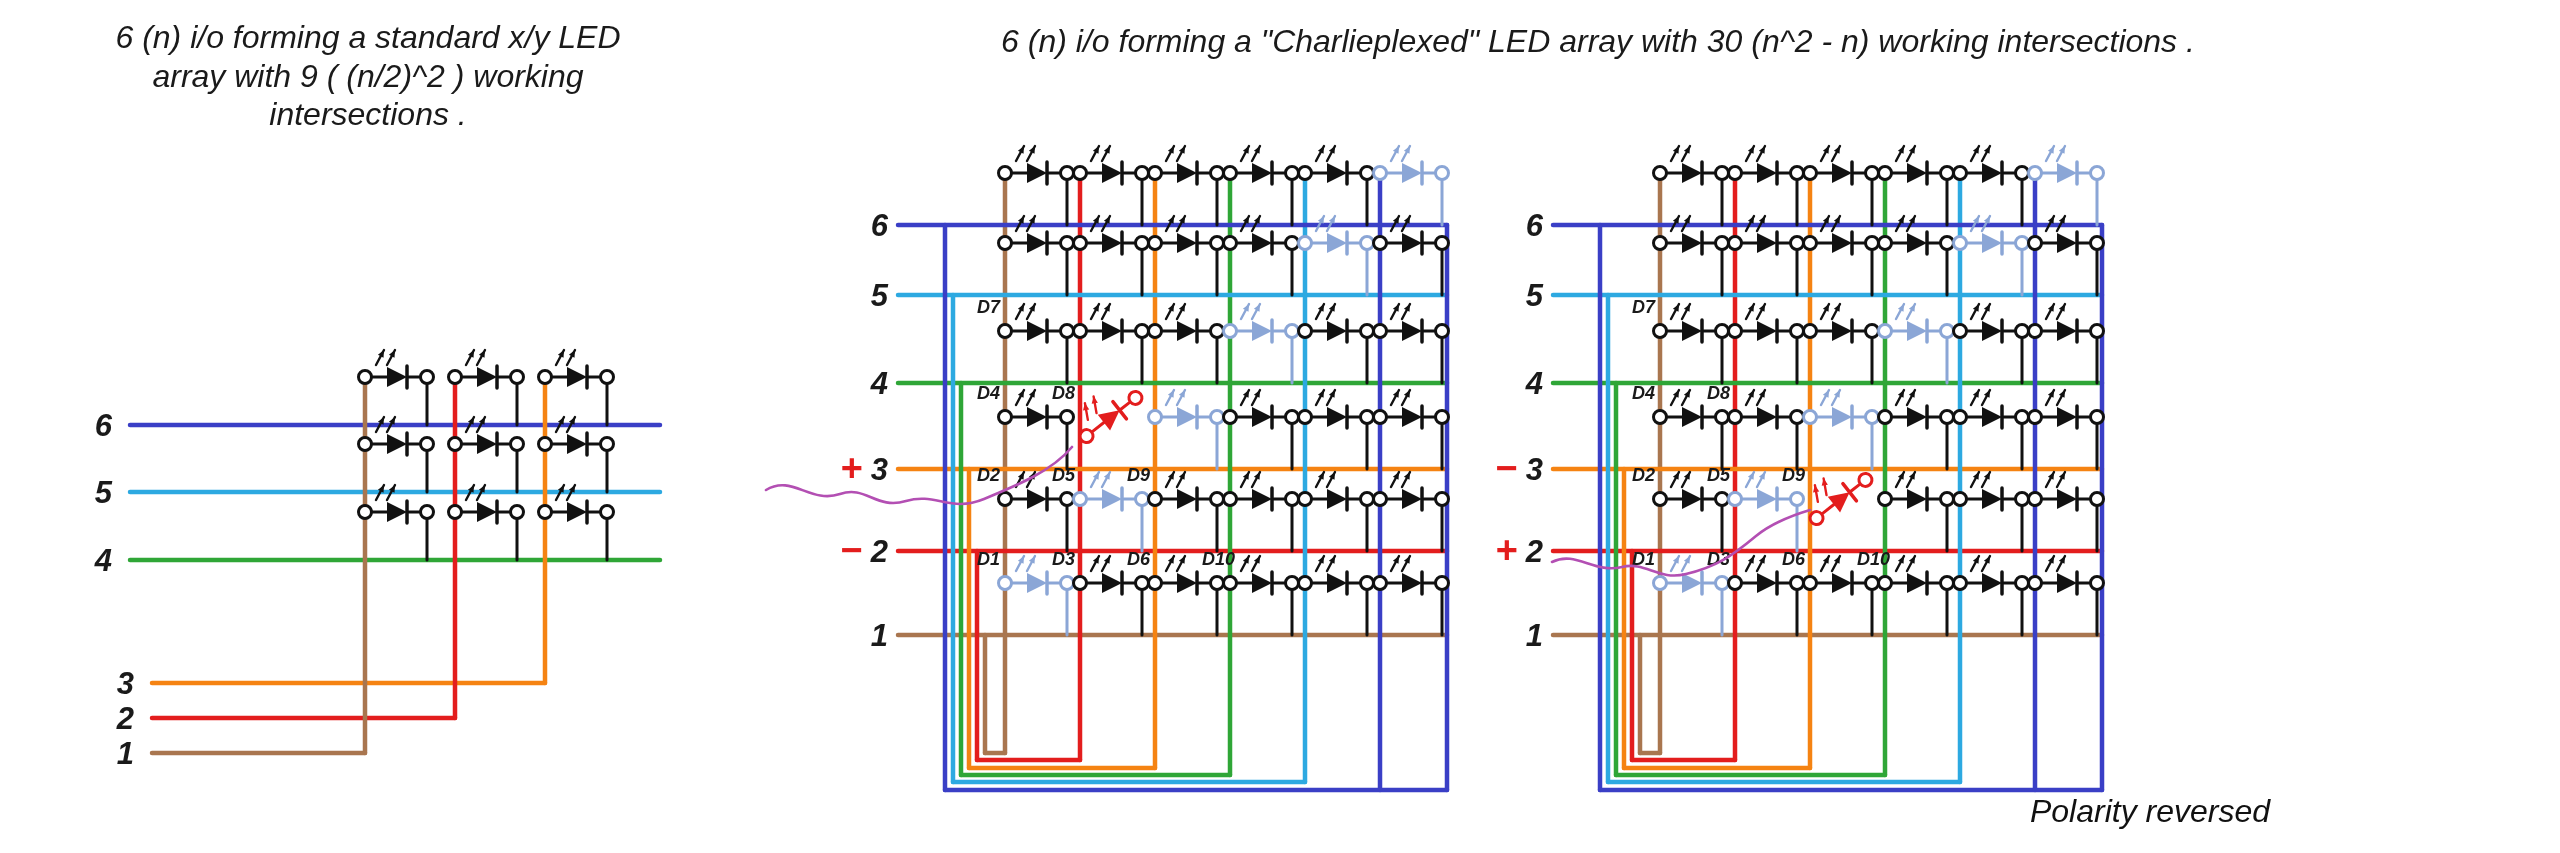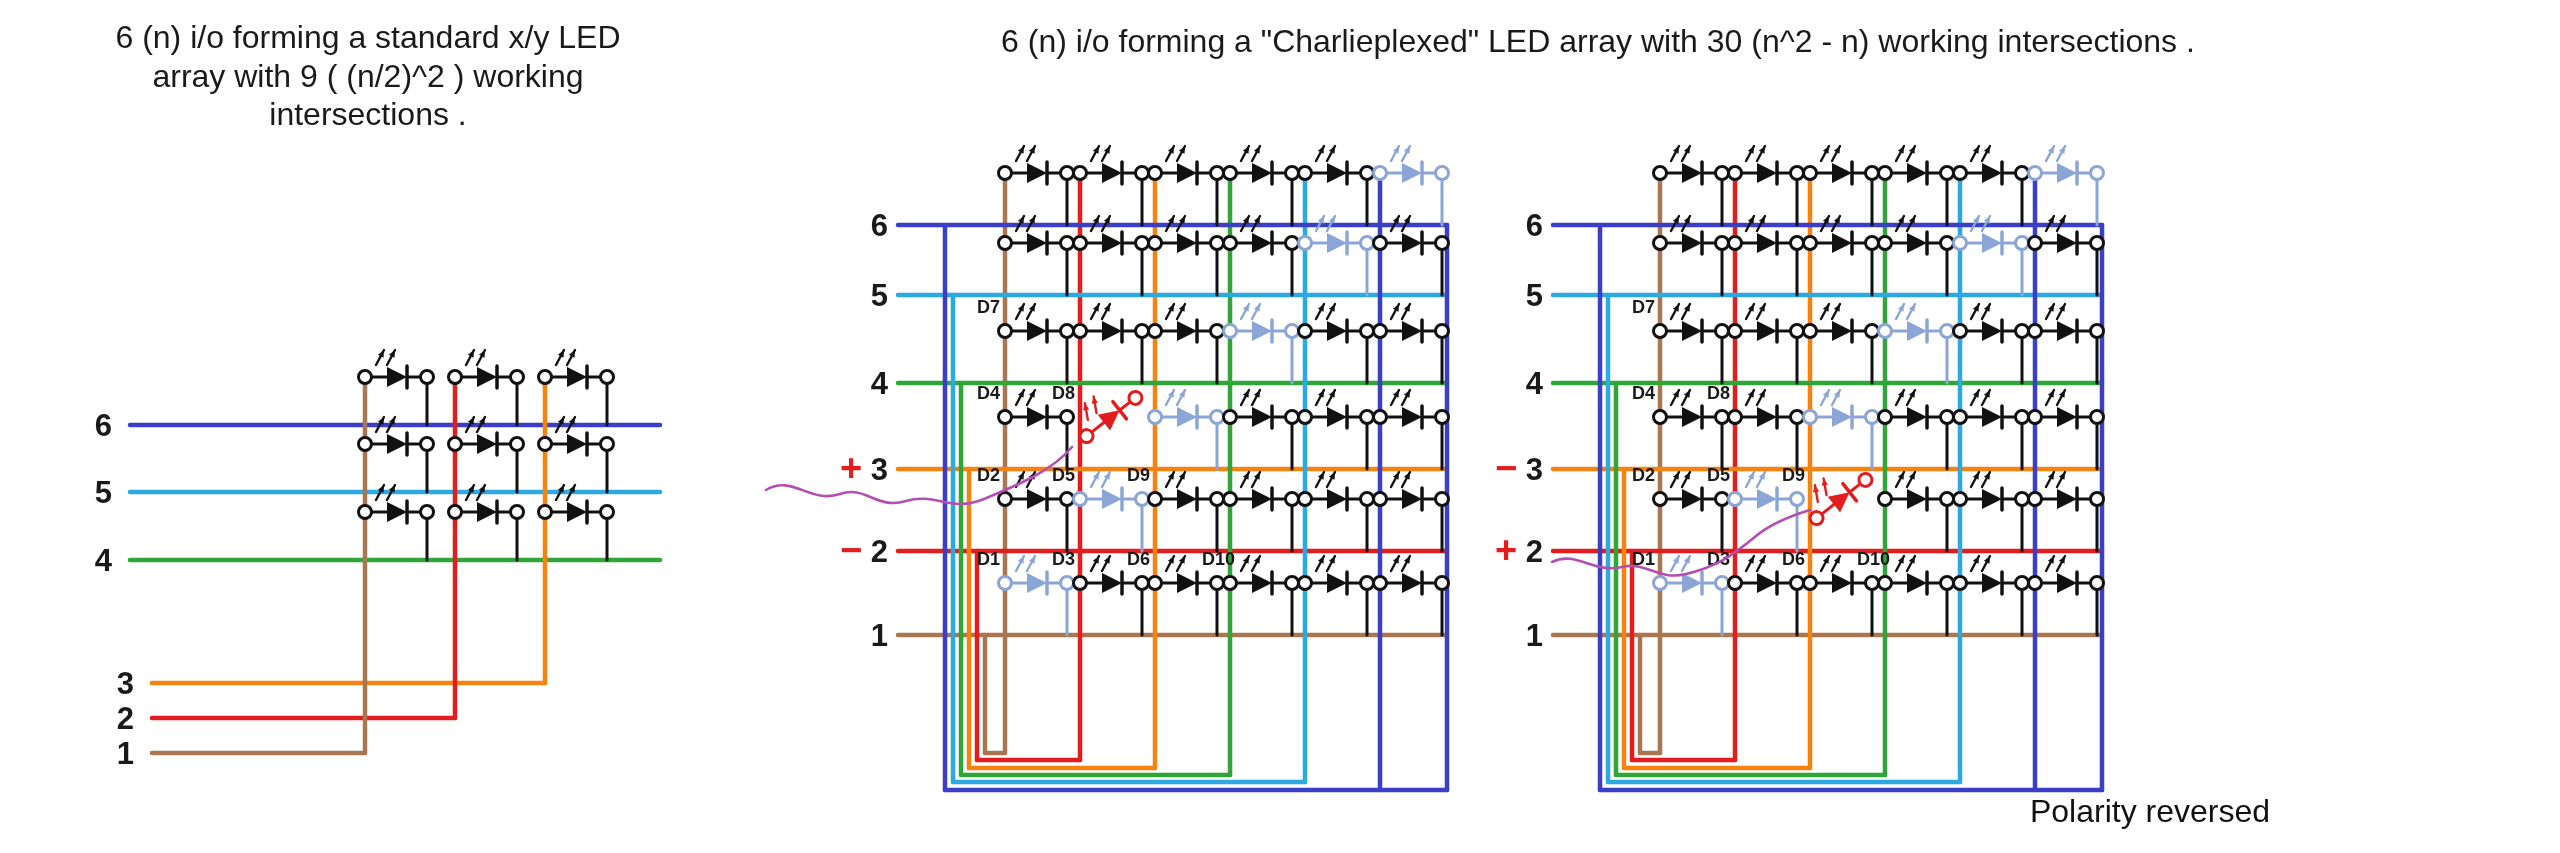--- a/index.html
+++ b/index.html
@@ -1,16 +1,16 @@
 <!DOCTYPE html>
 <html><head>
 <meta charset="utf-8">
 <style>
   html,body{margin:0;padding:0;background:#ffffff;}
-  .stage{width:2560px;height:853px;position:relative;background:#ffffff;overflow:hidden;}
+  .stage{width:2560px;height:853px;position:relative;background:#ffffff;overflow:hidden;font-style:italic;}
   svg{display:block;}
   svg text{font-family:"Liberation Sans","DejaVu Sans",sans-serif;}
   .title{font-size:32px;fill:#1a1a1a;text-anchor:middle;font-weight:400;}
   .caption{font-size:32px;fill:#111111;text-anchor:middle;font-weight:400;}
 </style>
 </head>
 <body>
 
 <div class="stage">
   <svg id="diagram" width="2560" height="853" viewBox="0 0 2560 853">

